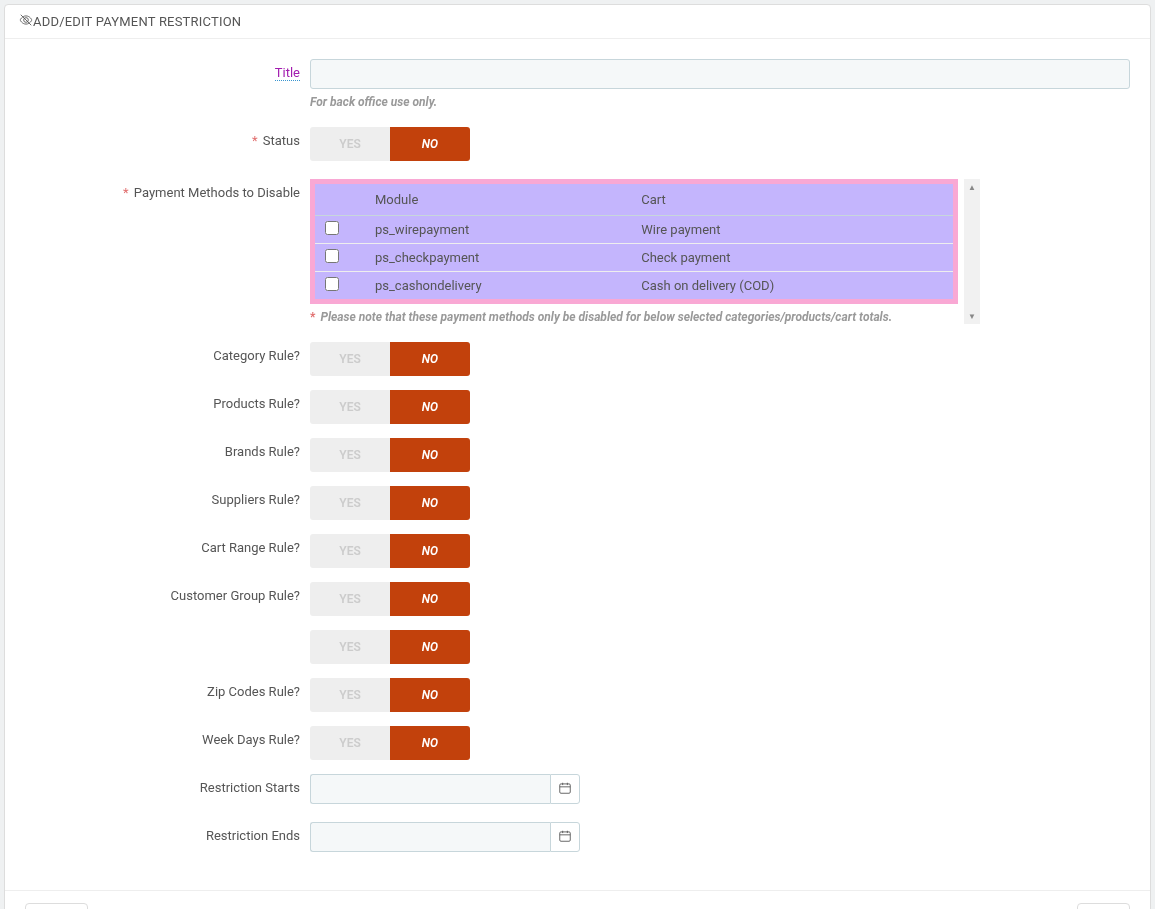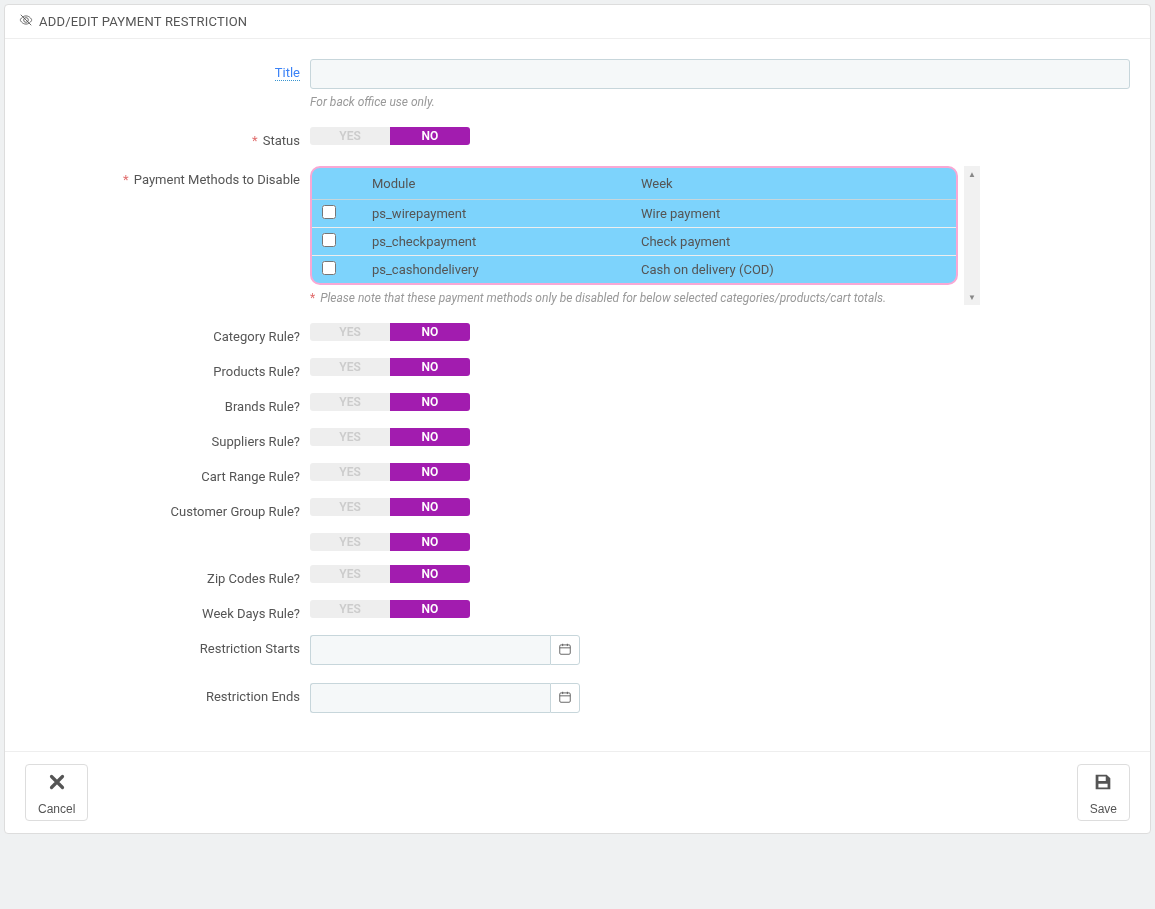--- a/index.html
+++ b/index.html
@@ -13,21 +13,20 @@
 .panel {
   background: #fff;
   border: 1px solid #ddd;
   border-radius: 4px;
 }
 .panel-header {
   padding: 8px 14px;
   border-bottom: 1px solid #eee;
   display: flex;
   align-items: center;
-  gap: 6px;
 }
 .panel-header svg { width: 14px; height: 14px; fill: #555; }
 .panel-title {
   font-size: 13px;
   font-weight: 400;
   color: #555;
   letter-spacing: 0.2px;
 }
 .panel-body { padding: 20px; }
 .form-row {
@@ -43,65 +42,66 @@
   padding-top: 6px;
   font-size: 13px;
   color: #555;
 }
 .field-col {
   flex: 1;
   max-width: 820px;
 }
 .required { color: #e06b6b; margin-right: 2px; }
 .title-label {
-  color: #3b82f6;
+  color: #a21caf;
   border-bottom: 1px dotted #3895d0;
   cursor: help;
 }
 .text-input {
   width: 100%;
   height: 30px;
   border: 1px solid #c7d6db;
   border-radius: 3px;
   padding: 4px 8px;
   background: #f5f8f9;
   font-size: 13px;
 }
 .help-text {
   font-style: italic;
   color: #999;
   font-size: 12px;
   margin-top: 6px;
+  font-weight: bold;
 }
 .help-text .required { font-style: normal; }
 
 .toggle {
   display: inline-flex;
-  height: 18px;
+  height: 34px;
   border-radius: 3px;
   overflow: hidden;
   width: 160px;
 }
 .toggle-half {
   flex: 1;
   display: flex;
   align-items: center;
   justify-content: center;
   font-size: 12px;
   font-weight: 600;
   cursor: pointer;
   user-select: none;
 }
 .toggle-yes { background: #eee; color: #ccc; }
-.toggle-no { background: #a21caf; color: #fff; }
+.toggle-no { background: #c2410c; color: #fff; font-style: italic; }
 
 .table-wrap {
-  border: 2px solid #f9a8d4;
-  border-radius: 10px;
-  background: #7dd3fc;
+  border: 5px solid #f9a8d4;
+  border-radius: 0;
+  background: #c4b5fd;
 }
 .pm-table { width: 100%; border-collapse: collapse; font-size: 13px; }
 .pm-table th {
   text-align: left;
   font-weight: 400;
   color: #555;
   padding: 8px 10px;
   border-bottom: 1px solid #c7d6db;
 }
 .pm-table th:first-child { width: 50px; }
@@ -225,21 +225,21 @@
       </div>
       <div class="field-col">
         <div class="scroll-container">
           <div class="scroll-content">
             <div class="table-wrap">
               <table class="pm-table">
                 <thead>
                   <tr>
                     <th></th>
                     <th>Module</th>
-                    <th>Week</th>
+                    <th>Cart</th>
                   </tr>
                 </thead>
                 <tbody>
                   <tr>
                     <td><input type="checkbox" style=""></td>
                     <td>ps_wirepayment</td>
                     <td>Wire payment</td>
                   </tr>
                   <tr>
                     <td><input type="checkbox" style=""></td>

